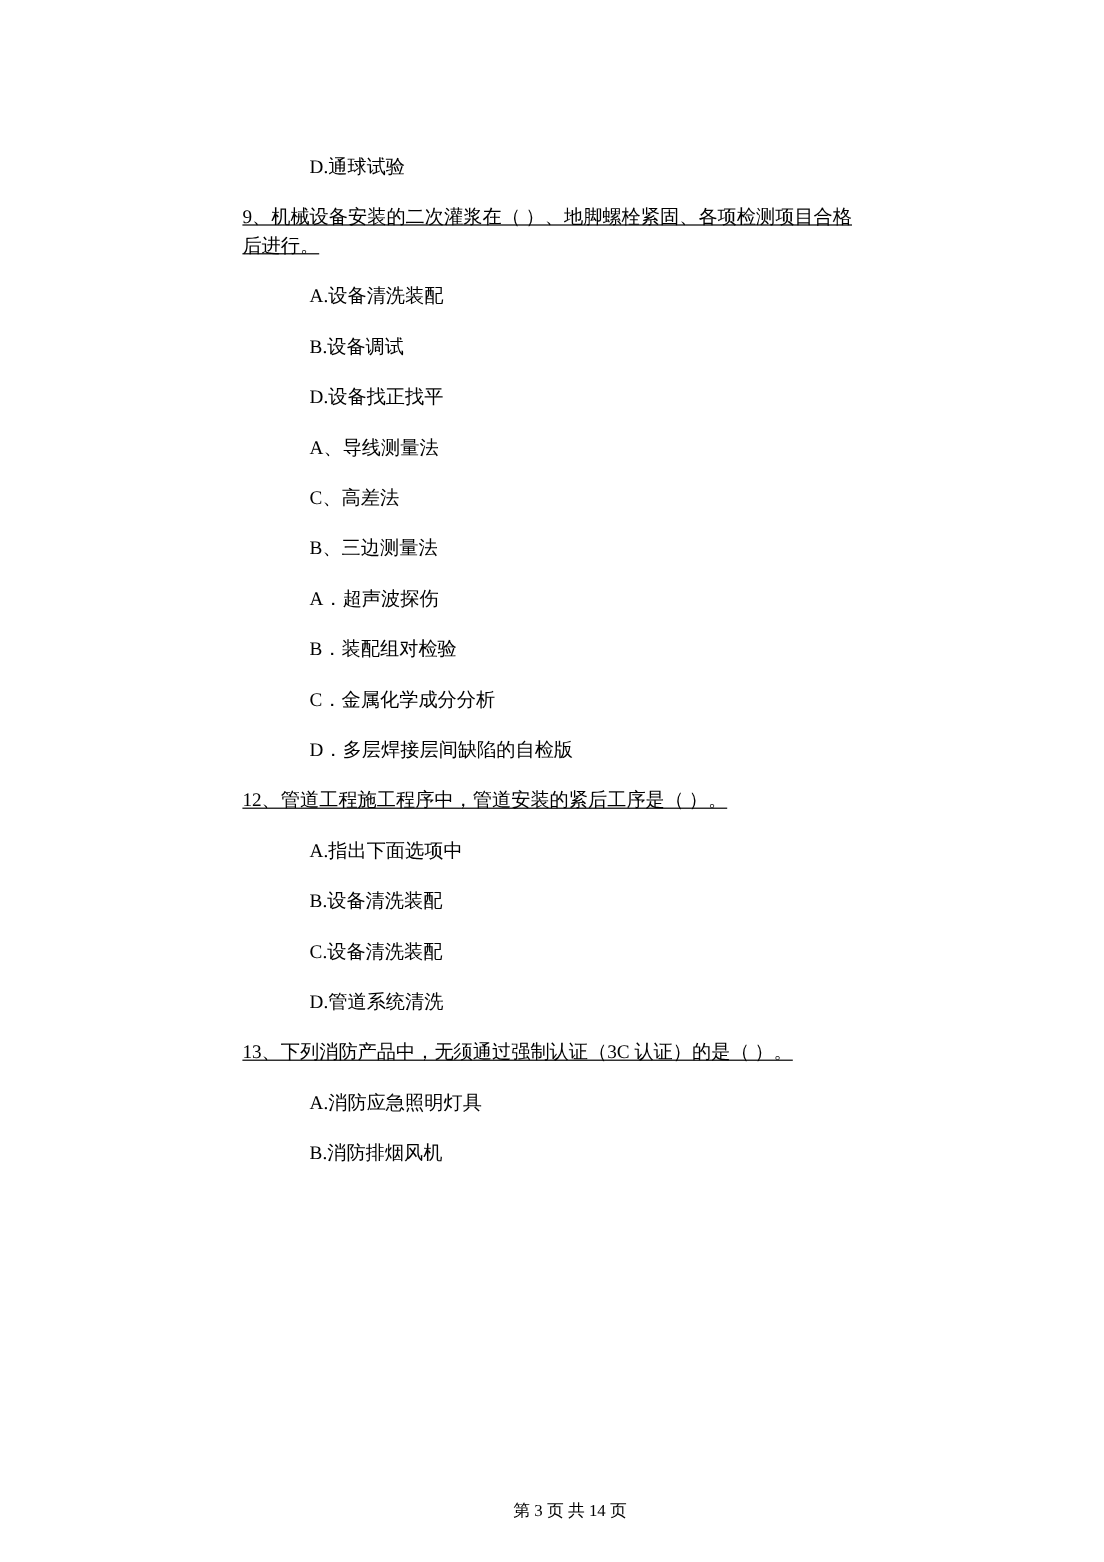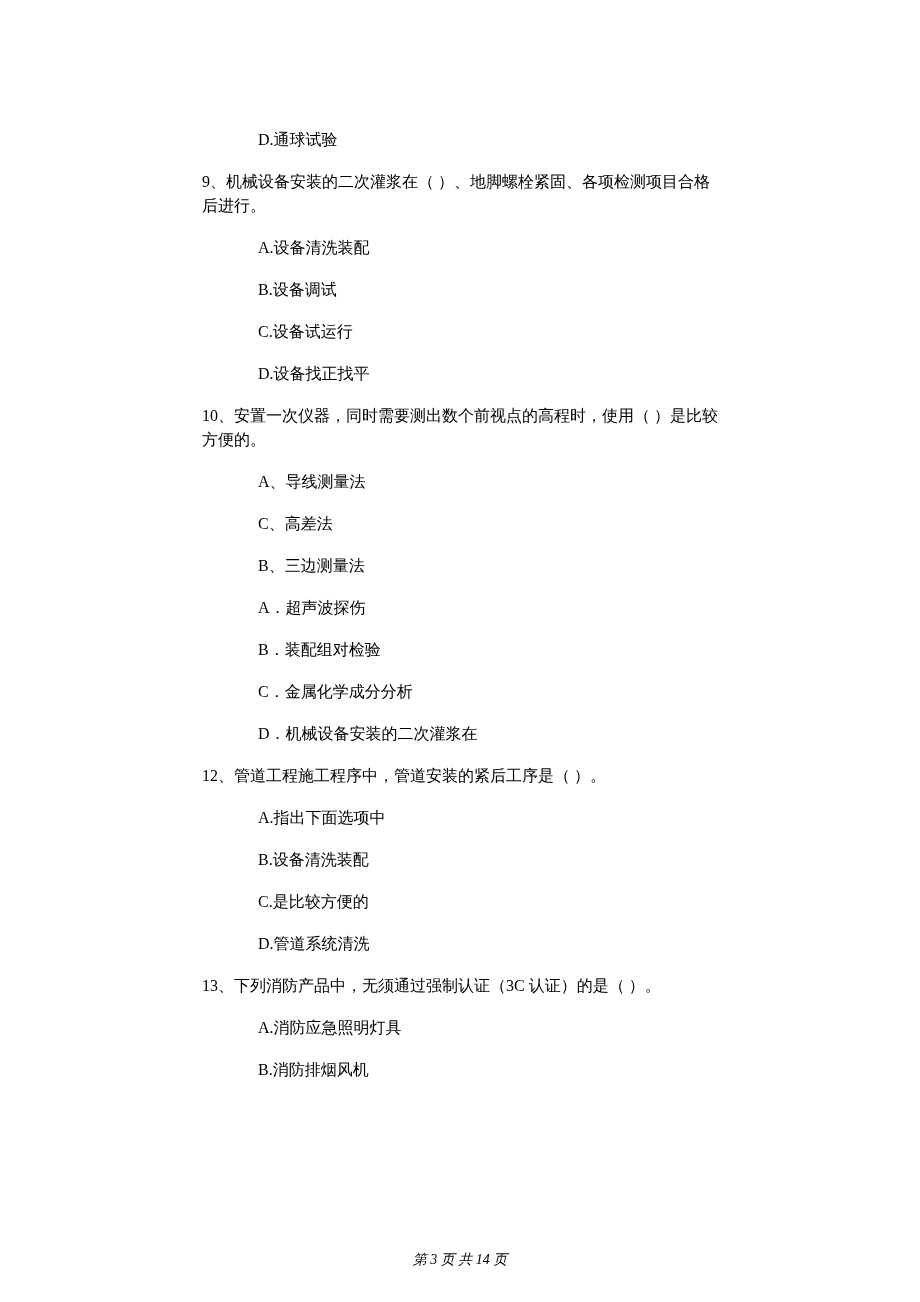--- a/index.html
+++ b/index.html
@@ -20,58 +20,56 @@
     position: relative;
   }
   .option {
     margin-left: 56px;
     margin-top: 18px;
     margin-bottom: 18px;
   }
   .question {
     margin-top: 16px;
     margin-bottom: 18px;
+    text-decoration: underline;
   }
   .footer {
     position: absolute;
     bottom: 32px;
-    left: 0;
+    left: 15px;
     width: 100%;
     text-align: center;
     font-size: 14px;
-    font-style: italic;
   }
 </style>
 </head>
 <body>
 
 <div class="page">
 
   <div class="option">D.通球试验</div>
 
   <div class="question">9、机械设备安装的二次灌浆在（    ）、地脚螺栓紧固、各项检测项目合格后进行。</div>
   <div class="option">A.设备清洗装配</div>
   <div class="option">B.设备调试</div>
-  <div class="option">C.设备试运行</div>
   <div class="option">D.设备找正找平</div>
 
-  <div class="question">10、安置一次仪器，同时需要测出数个前视点的高程时，使用（    ）是比较方便的。</div>
   <div class="option">A、导线测量法</div>
   <div class="option">C、高差法</div>
   <div class="option">B、三边测量法</div>
 
   <div class="option">A．超声波探伤</div>
   <div class="option">B．装配组对检验</div>
   <div class="option">C．金属化学成分分析</div>
-  <div class="option">D．机械设备安装的二次灌浆在</div>
+  <div class="option">D．多层焊接层间缺陷的自检版</div>
 
   <div class="question">12、管道工程施工程序中，管道安装的紧后工序是（    ）。</div>
   <div class="option">A.指出下面选项中</div>
   <div class="option">B.设备清洗装配</div>
-  <div class="option">C.是比较方便的</div>
+  <div class="option">C.设备清洗装配</div>
   <div class="option">D.管道系统清洗</div>
 
   <div class="question">13、下列消防产品中，无须通过强制认证（3C 认证）的是（    ）。</div>
   <div class="option">A.消防应急照明灯具</div>
   <div class="option">B.消防排烟风机</div>
 
   <div class="footer">第 3 页 共 14 页</div>
 </div>
 
 </body></html>

